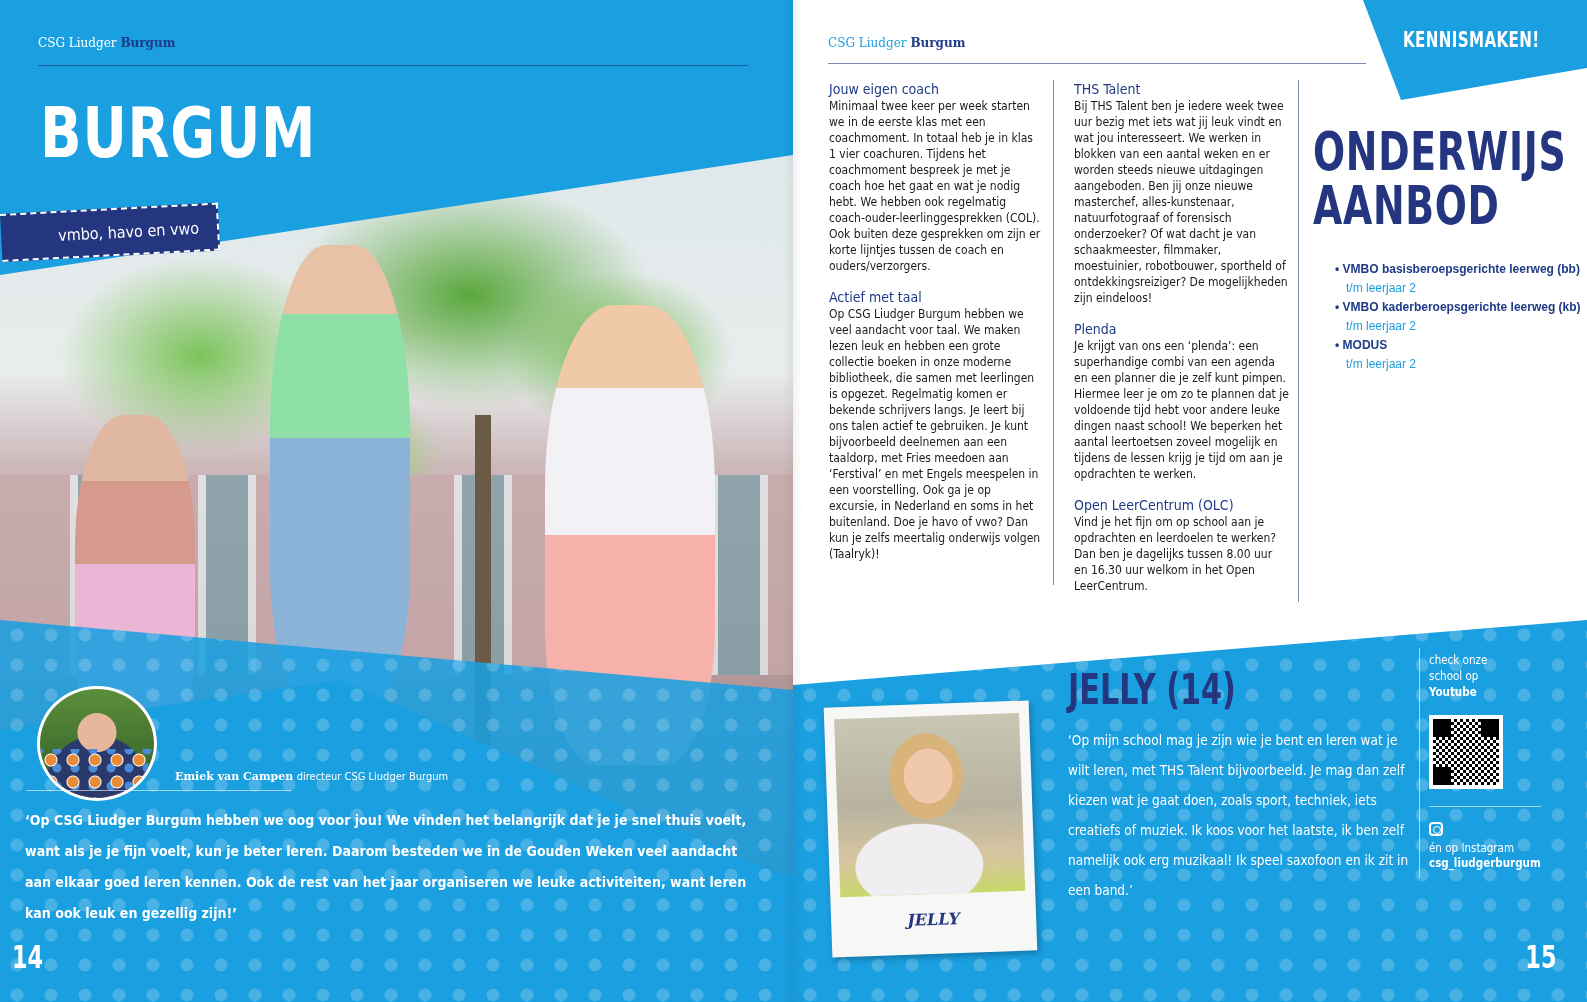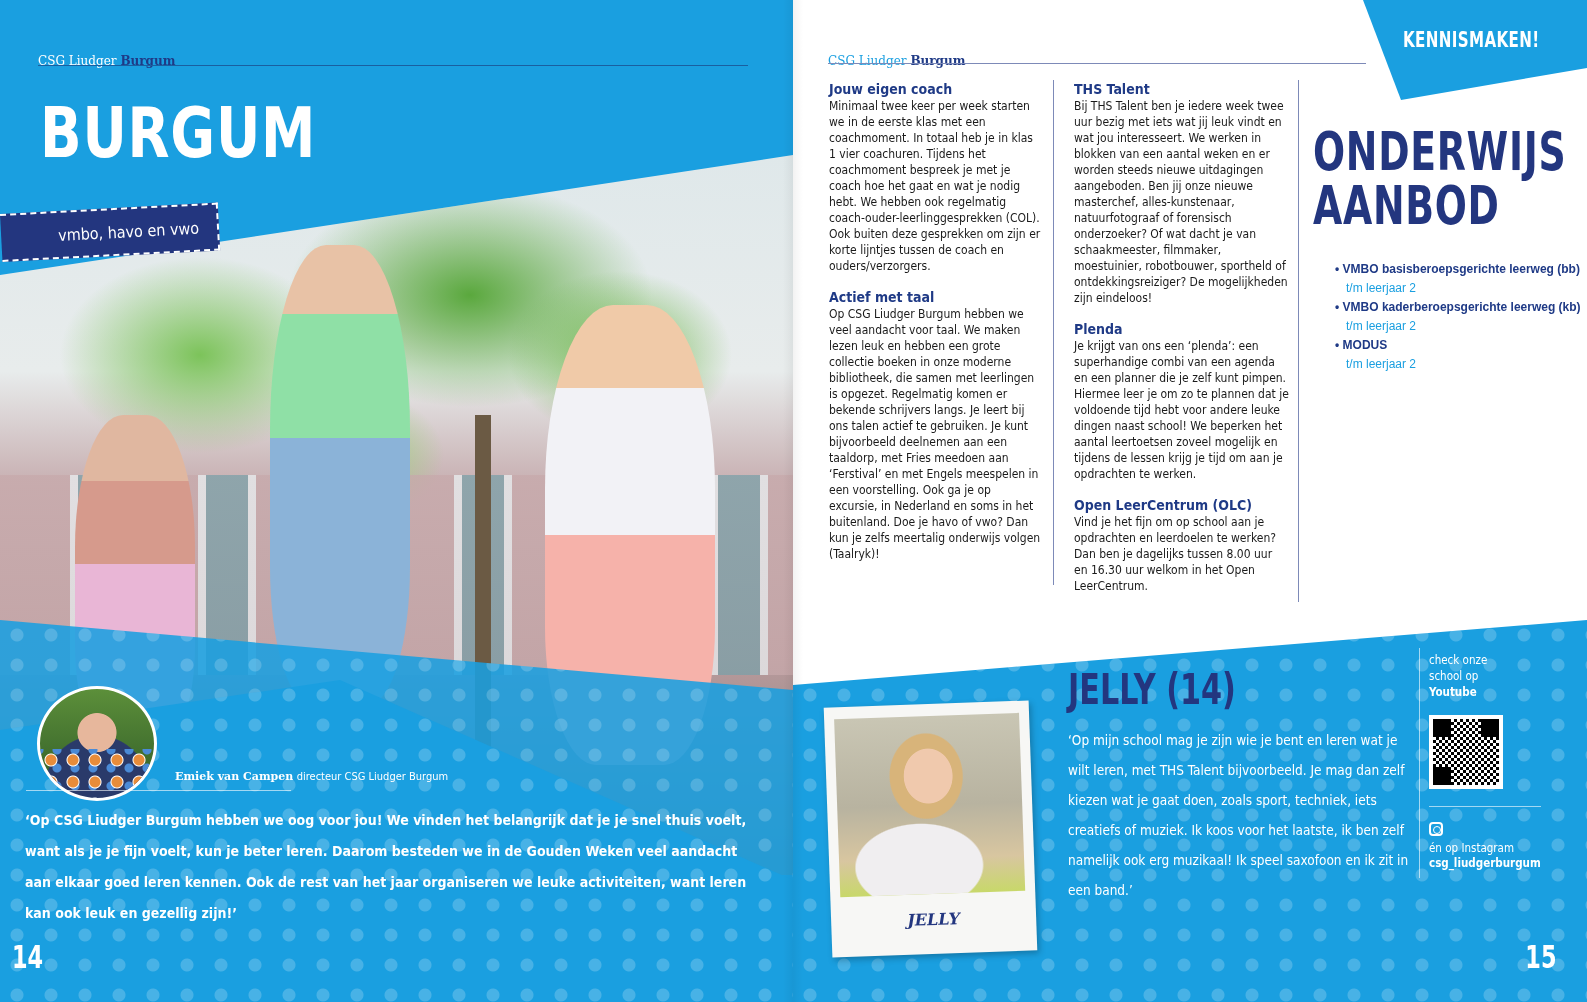--- a/index.html
+++ b/index.html
@@ -37,21 +37,21 @@
     background-size: 34px 30px;
   }
   .left-bottom2 {
     position:absolute; left:0; top:680px; width:793px; height:322px;
     clip-path: polygon(0 50px, 340px 0, 793px 200px, 793px 322px, 0 322px);
     background-color:#1a9fe0;
     background-image: radial-gradient(circle, rgba(255,255,255,0.2) 6px, transparent 7px);
     background-size: 34px 30px;
   }
 
-  .running-head { position: absolute; top: 36px; font-family: "DejaVu Serif", serif; font-size: 12px; letter-spacing: 0; margin-top: 18px; }
+  .running-head { position: absolute; top: 36px; font-family: "DejaVu Serif", serif; font-size: 12px; letter-spacing: 0; }
   .running-head .light { font-weight: normal; }
   .running-head .bold { font-weight: bold; }
   .rh-left { left: 38px; color: #ffffff; }
   .rh-left .bold { color: #1f3a86; }
   .rule-left { position: absolute; left: 38px; top: 65px; width: 710px; height: 1px; background: #1a5fa0; }
 
   .title-burgum {
     position: absolute; left: 40px; top: 92px;
     font-family: "DejaVu Sans", sans-serif; font-weight: bold; font-size: 70px;
     color: #ffffff; letter-spacing: 1px; transform: scaleX(0.78); transform-origin: left top;
@@ -100,21 +100,21 @@
   }
   .kennis-banner span { position: absolute; left: 40px; top: 28px; color: #fff; font-weight: bold; font-size: 21px; transform: scaleX(0.72); transform-origin: left top; letter-spacing: 0.5px; }
 
   .col { position: absolute; top: 80px; font-family: "DejaVu Sans Condensed","DejaVu Sans", sans-serif; color: #1a1a1a; }
   .col1 { left: 36px; width: 212px; }
   .col2 { left: 281px; width: 215px; }
   .col-divider { position: absolute; width: 1px; background: #7d8ab8; }
   .div1 { left: 260px; top: 80px; height: 505px; }
   .div2 { left: 505px; top: 80px; height: 522px; }
 
-  .sec-h { color: #1f3a86; font-weight: bold; font-size: 14px; line-height: 18px; }
+  .sec-h { color: #1f3a86; font-weight: normal; font-size: 14px; line-height: 18px; }
   .sec-p { font-size: 12px; line-height: 16px; margin-bottom: 14px; }
 
   .onderwijs-title {
     position: absolute; left: 520px; top: 125px; color: #23367f;
     font-weight: bold; font-size: 54px; line-height: 54px; transform: scaleX(0.7); transform-origin: left top;
     letter-spacing: 1px;
   }
   .offer-list { position: absolute; left: 522px; top: 260px; width: 265px; list-style: none; font-family: Liberation Sans, sans-serif; margin-left: 20px; }
   .offer-list li { font-size: 12px; line-height: 19px; }
   .offer-list .h { color: #1f3a86; font-weight: bold; font-size: 12px; }

